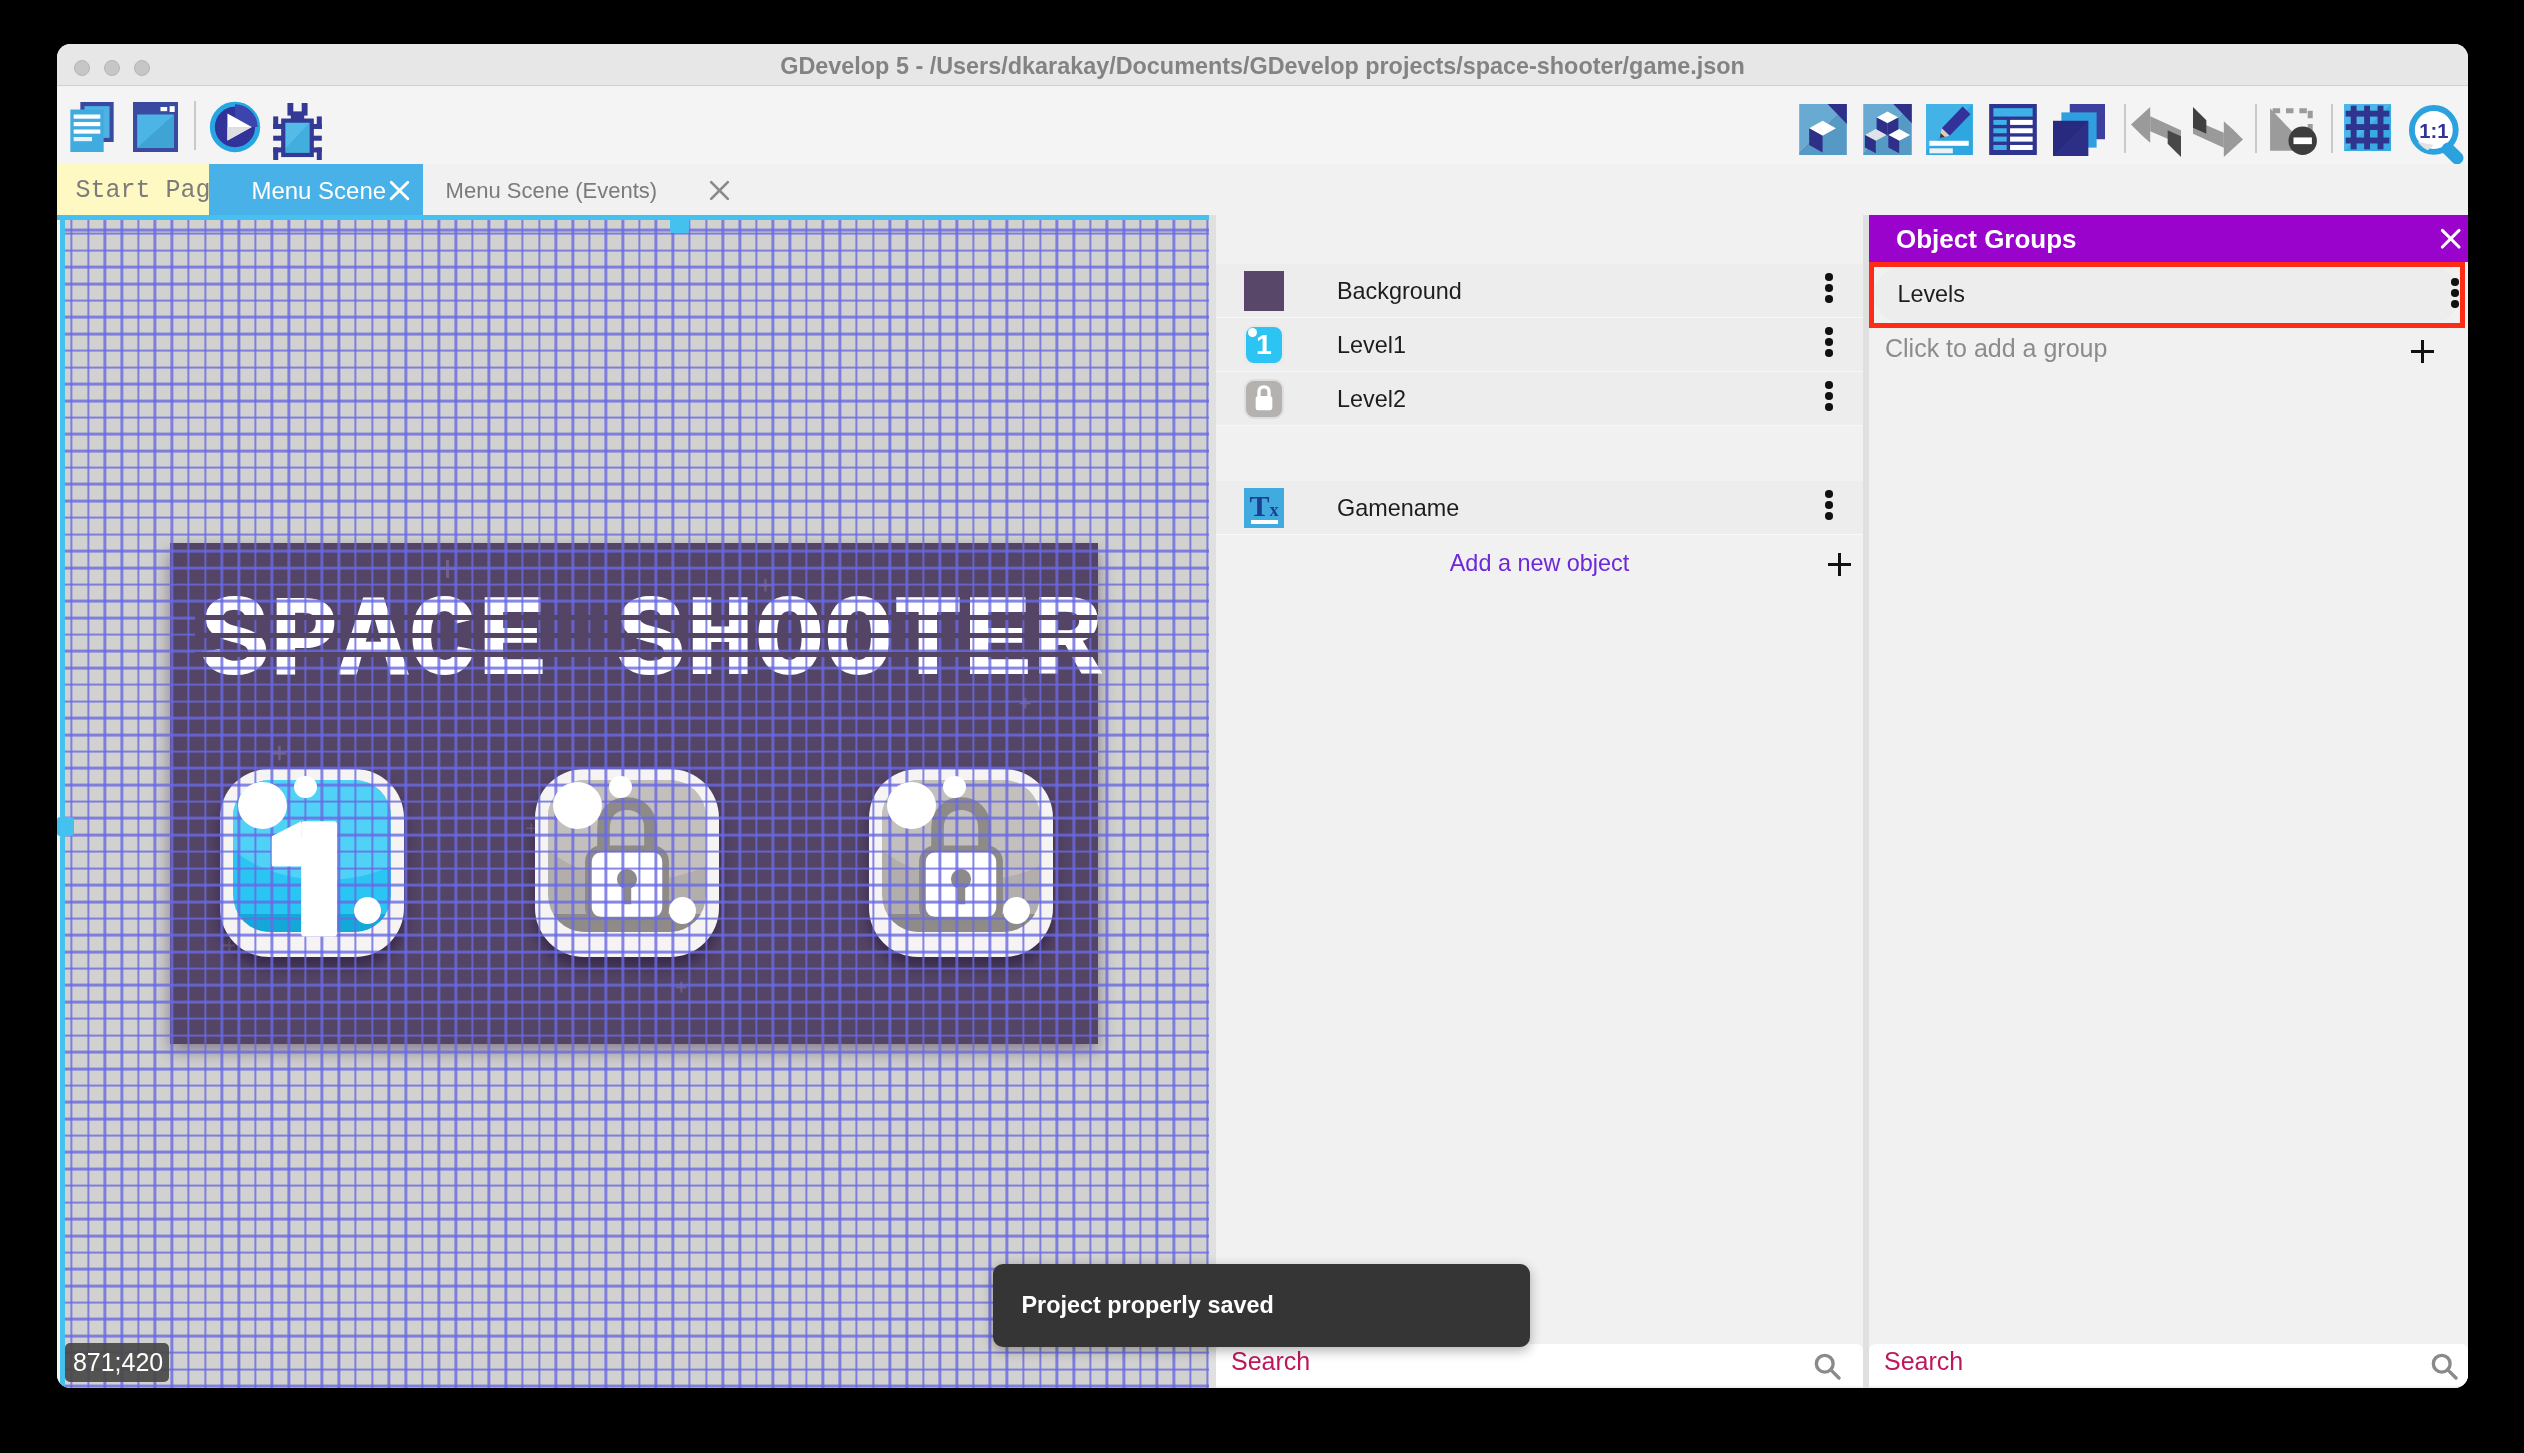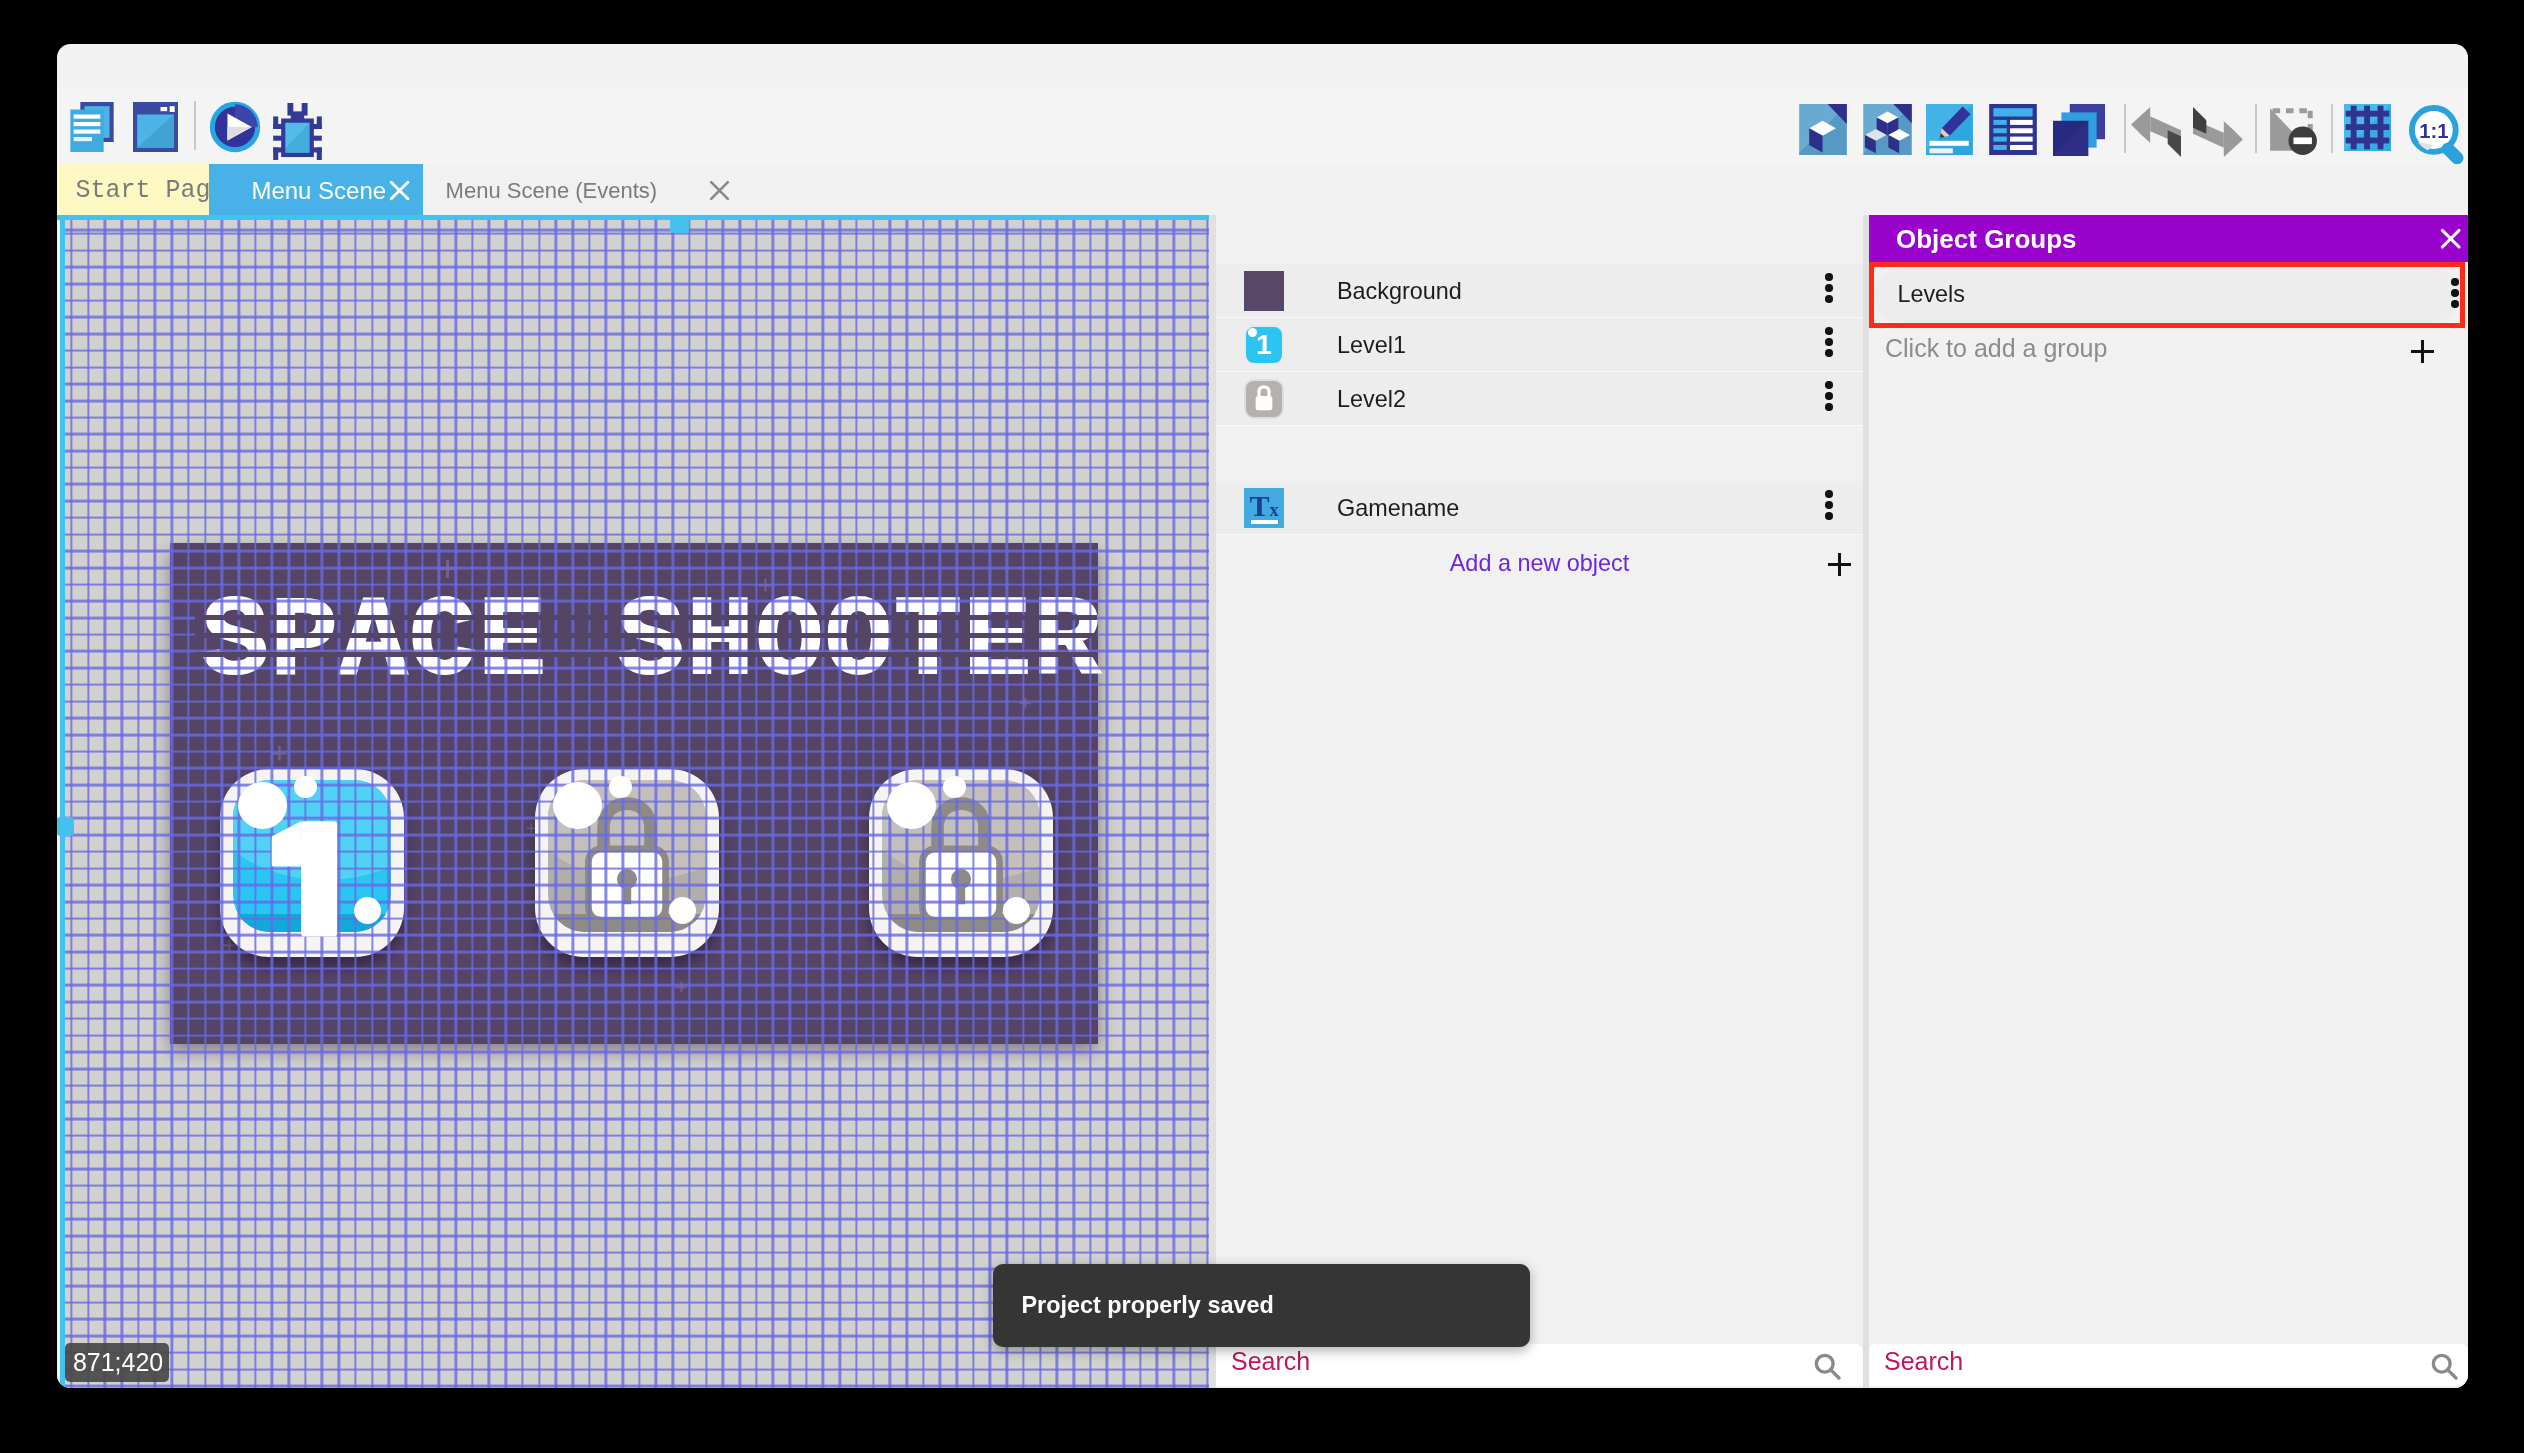--- a/index.html
+++ b/index.html
@@ -96,20 +96,26 @@
     color:#8c8c8c; font-size:25px; text-align:left; line-height:54px; }
   .mini1 { position:absolute; left:0; top:0; width:40px; height:40px; border-radius:10px;
     background:#2cc4f2; border:2.5px solid #e8e8e8; }
   .miniL { position:absolute; left:0; top:0; width:40px; height:40px; border-radius:10px;
     background:#b5b1ae; border:2.5px solid #e0dedd; }
 </style>
 </head>
 <body>
 <div class="win">
 
+  <div class="titlebar">
+    <div class="light" style="left:16.7px;"></div>
+    <div class="light" style="left:47px;"></div>
+    <div class="light" style="left:77px;"></div>
+    <div class="title">GDevelop 5 - /Users/dkarakay/Documents/GDevelop projects/space-shooter/game.json</div>
+  </div>
 
   <div class="toolbar"></div>
   <div class="tsep abs" style="left:137px; top:57px;"></div>
   <div class="tsep abs" style="left:2067px; top:60px;"></div>
   <div class="tsep abs" style="left:2198px; top:60px;"></div>
   <div class="tsep abs" style="left:2274px; top:60px;"></div>
 
   <svg class="abs" style="left:13.4px; top:58px;" width="44" height="50" viewBox="0 0 52 60">
     <rect x="12" y="0" width="40" height="48" fill="#3a4aa0"></rect>
     <rect x="17" y="5" width="30" height="38" fill="#4fb2e5"></rect>

